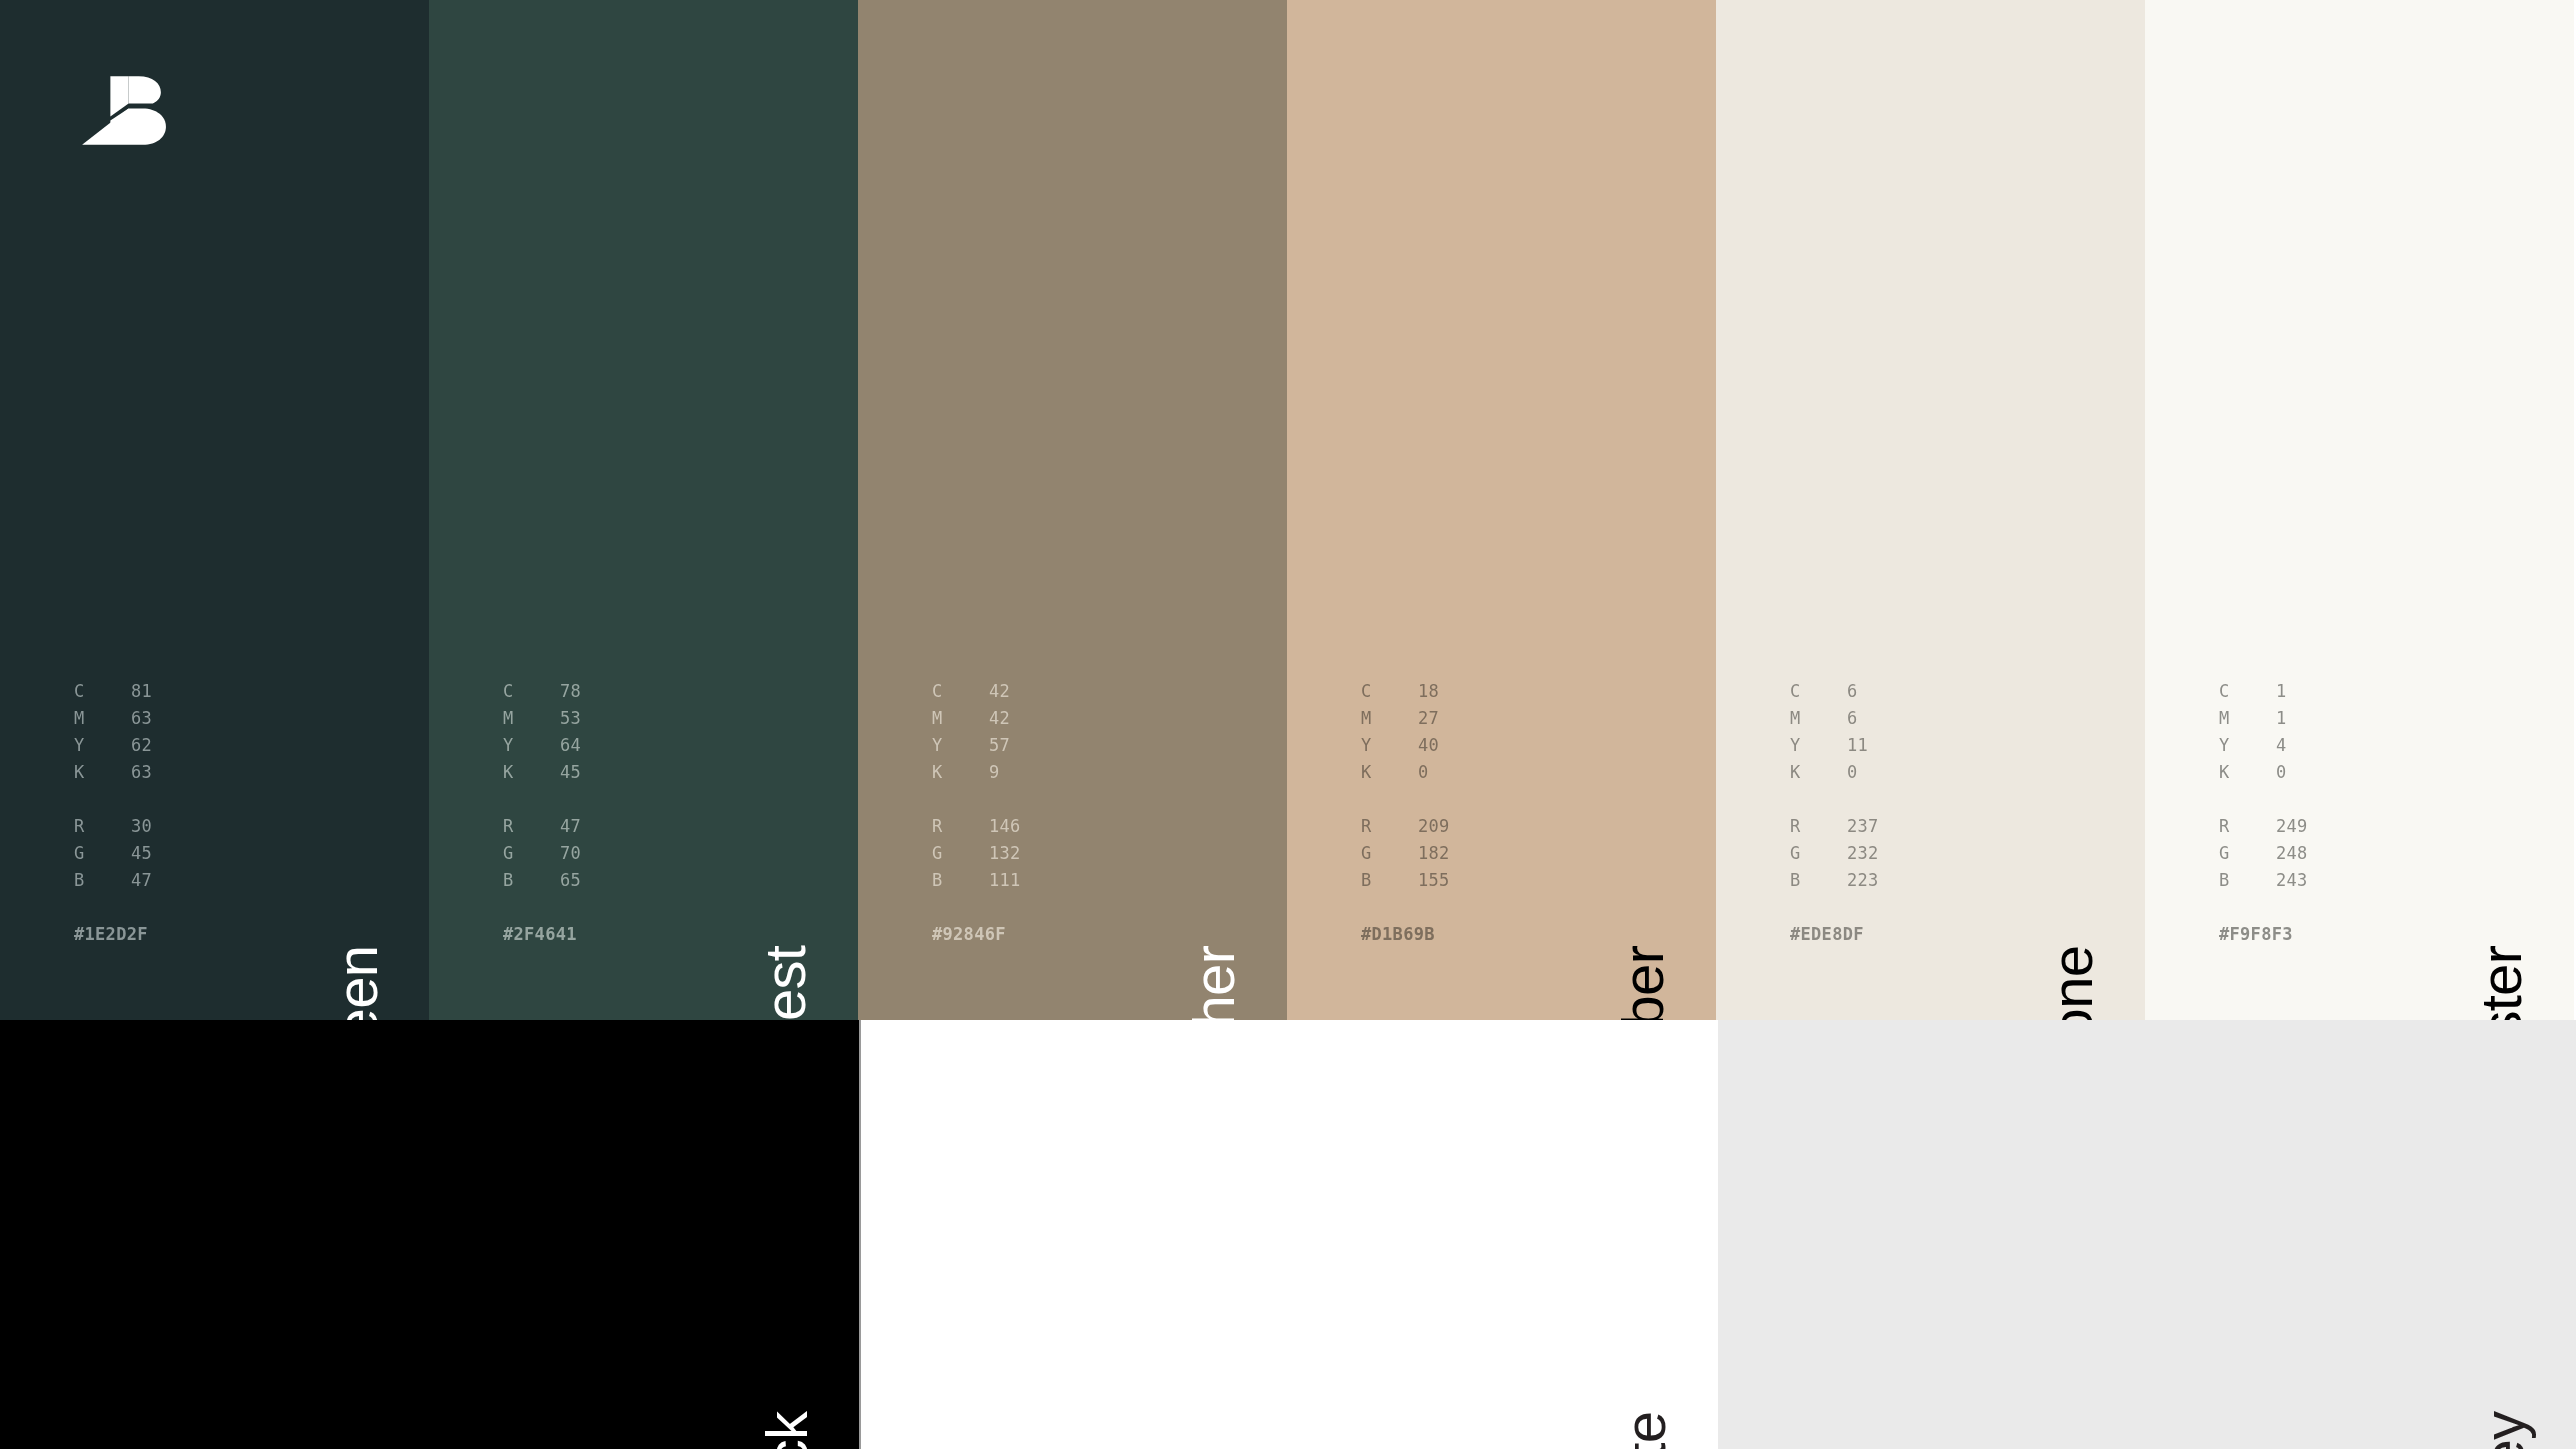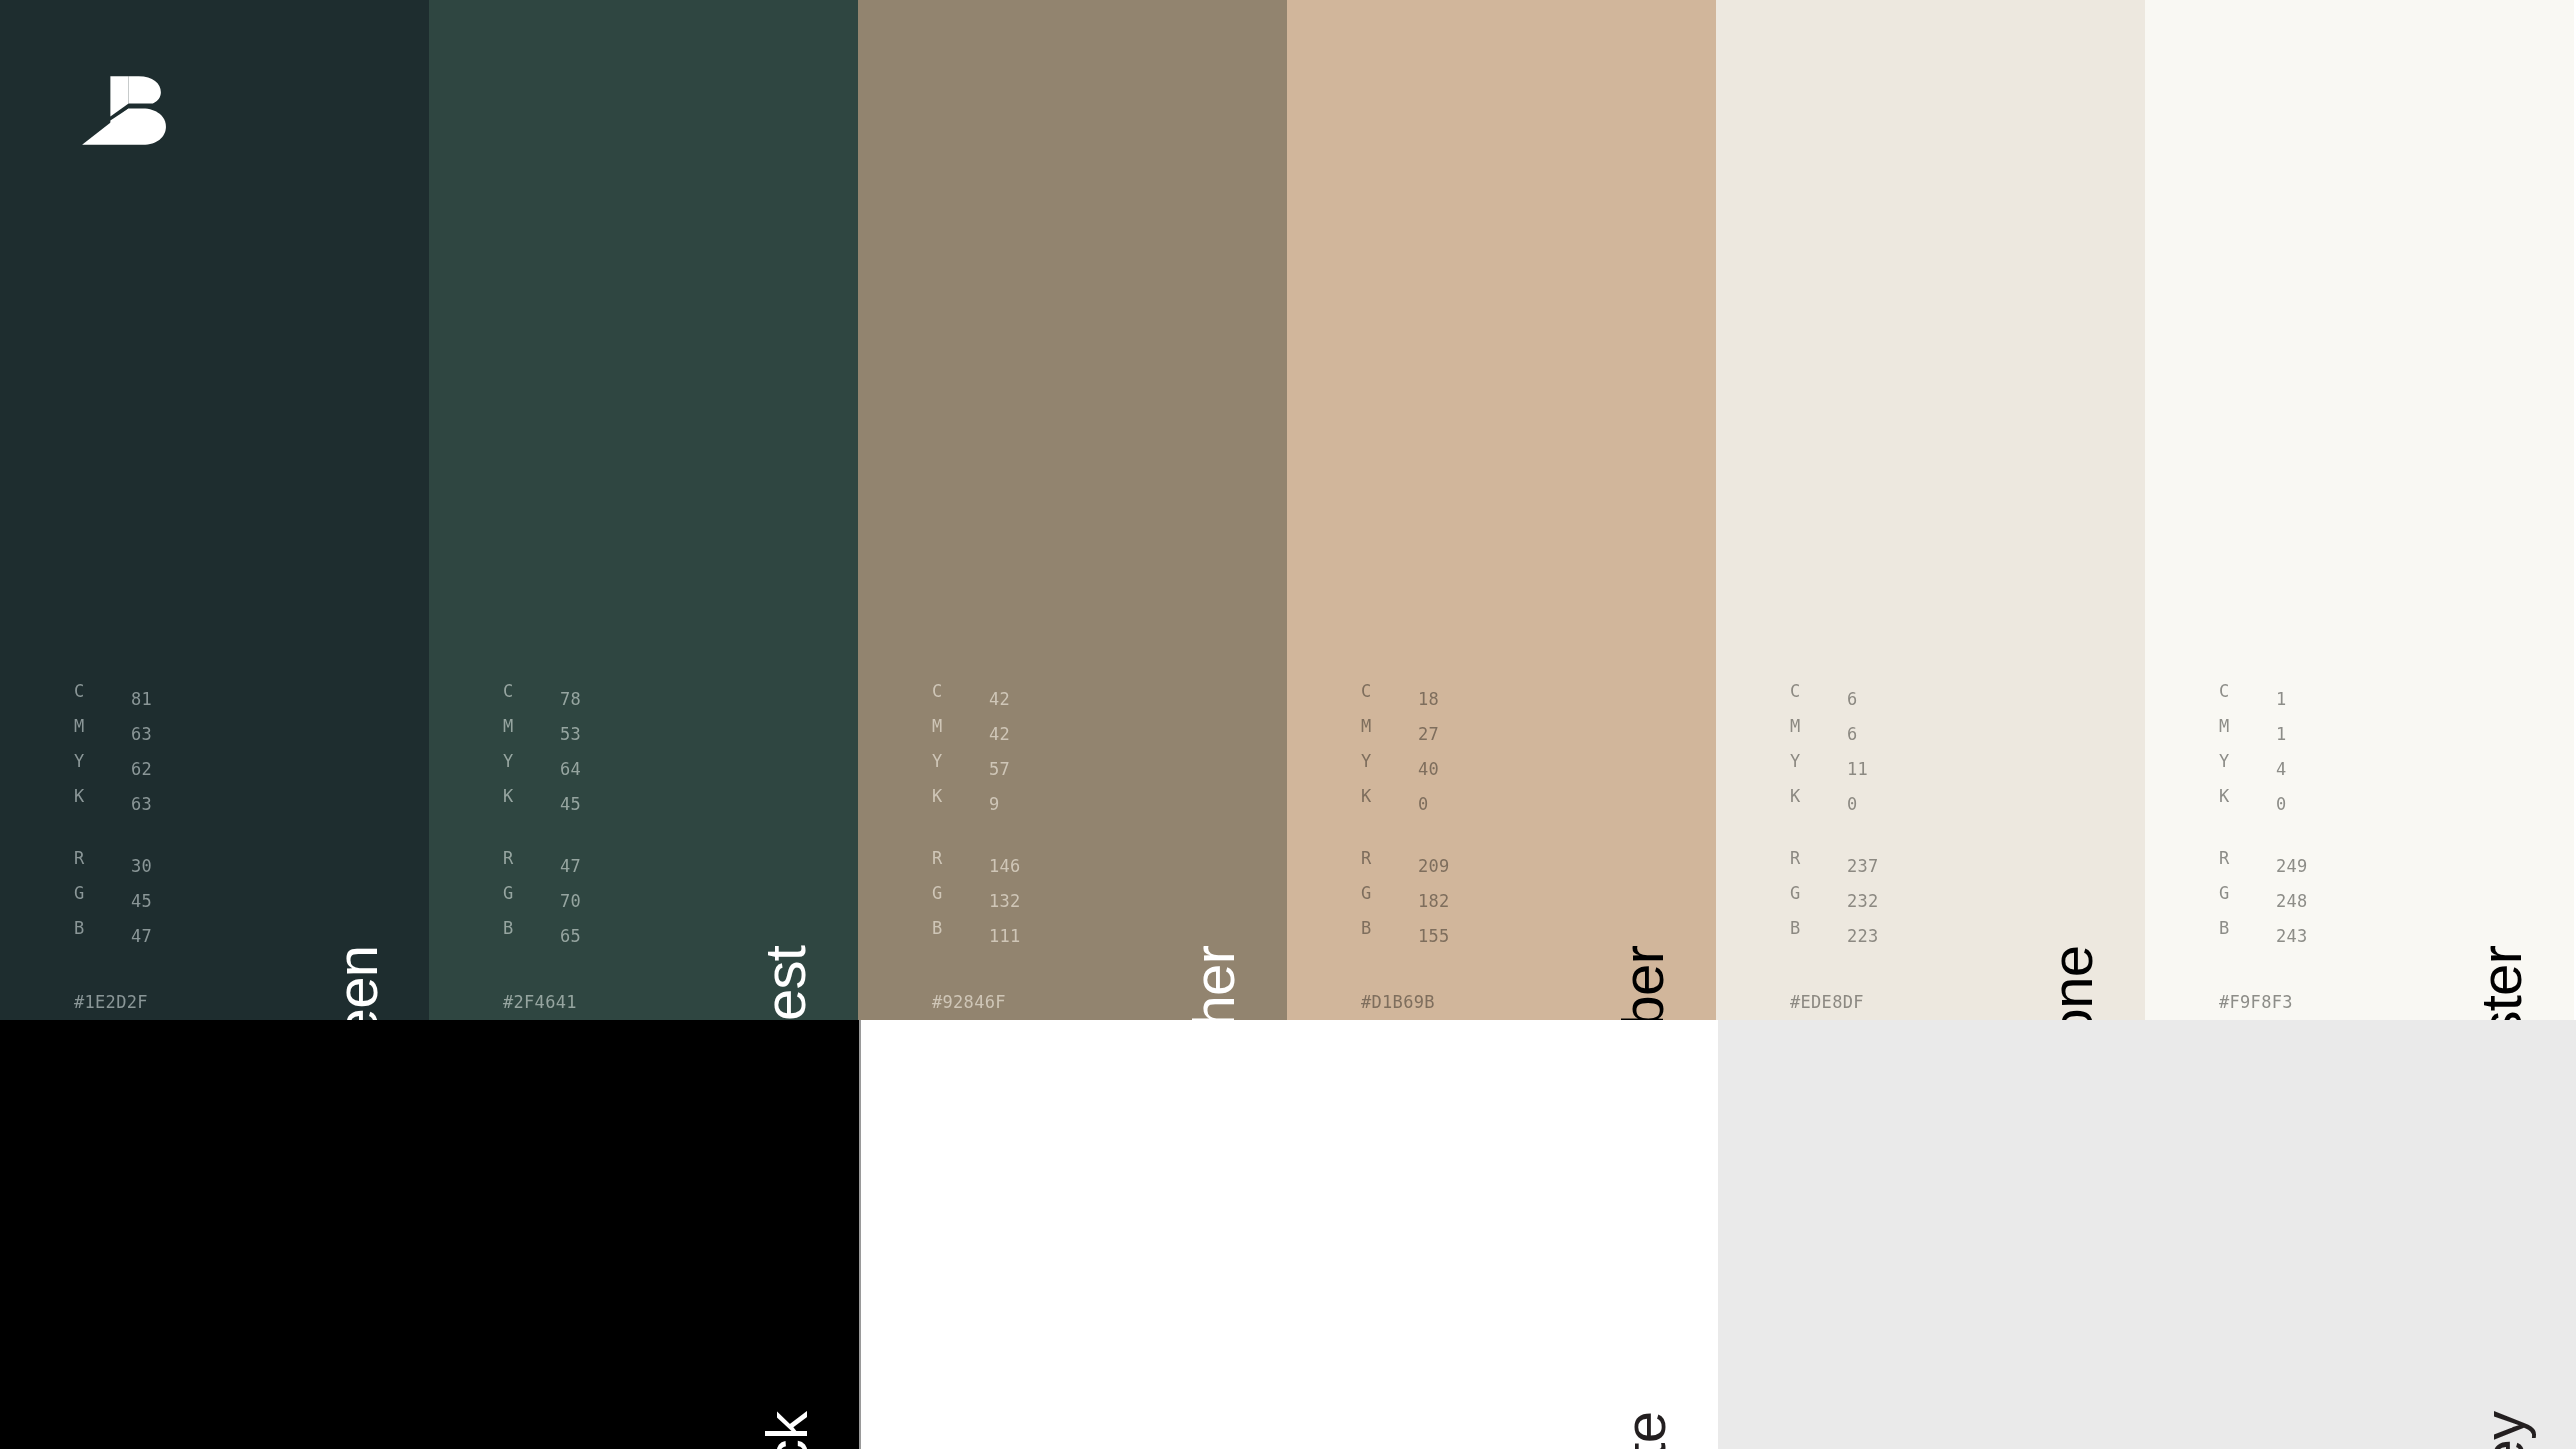--- a/index.html
+++ b/index.html
@@ -62,23 +62,23 @@
   .spec-group { margin:0; }
   .spec-gap   { height:27px; }
 
   .spec-line {
     display:flex;
   }
   .spec-key {
     width:57px;
     flex:0 0 57px;
   }
-  .spec-val { flex:0 0 auto;margin-top:8px; }
+  .spec-val { flex:0 0 auto; }
 
-  .spec-hex { margin-top:12px; }
+  .spec-hex { margin-top:0;font-weight:bold; }
 
   
   .name {
     position:absolute;
     bottom:74px;
     right:48px;
     transform-origin:100% 100%;
     transform:rotate(-90deg);
     white-space:nowrap;
     font-size:58px;

